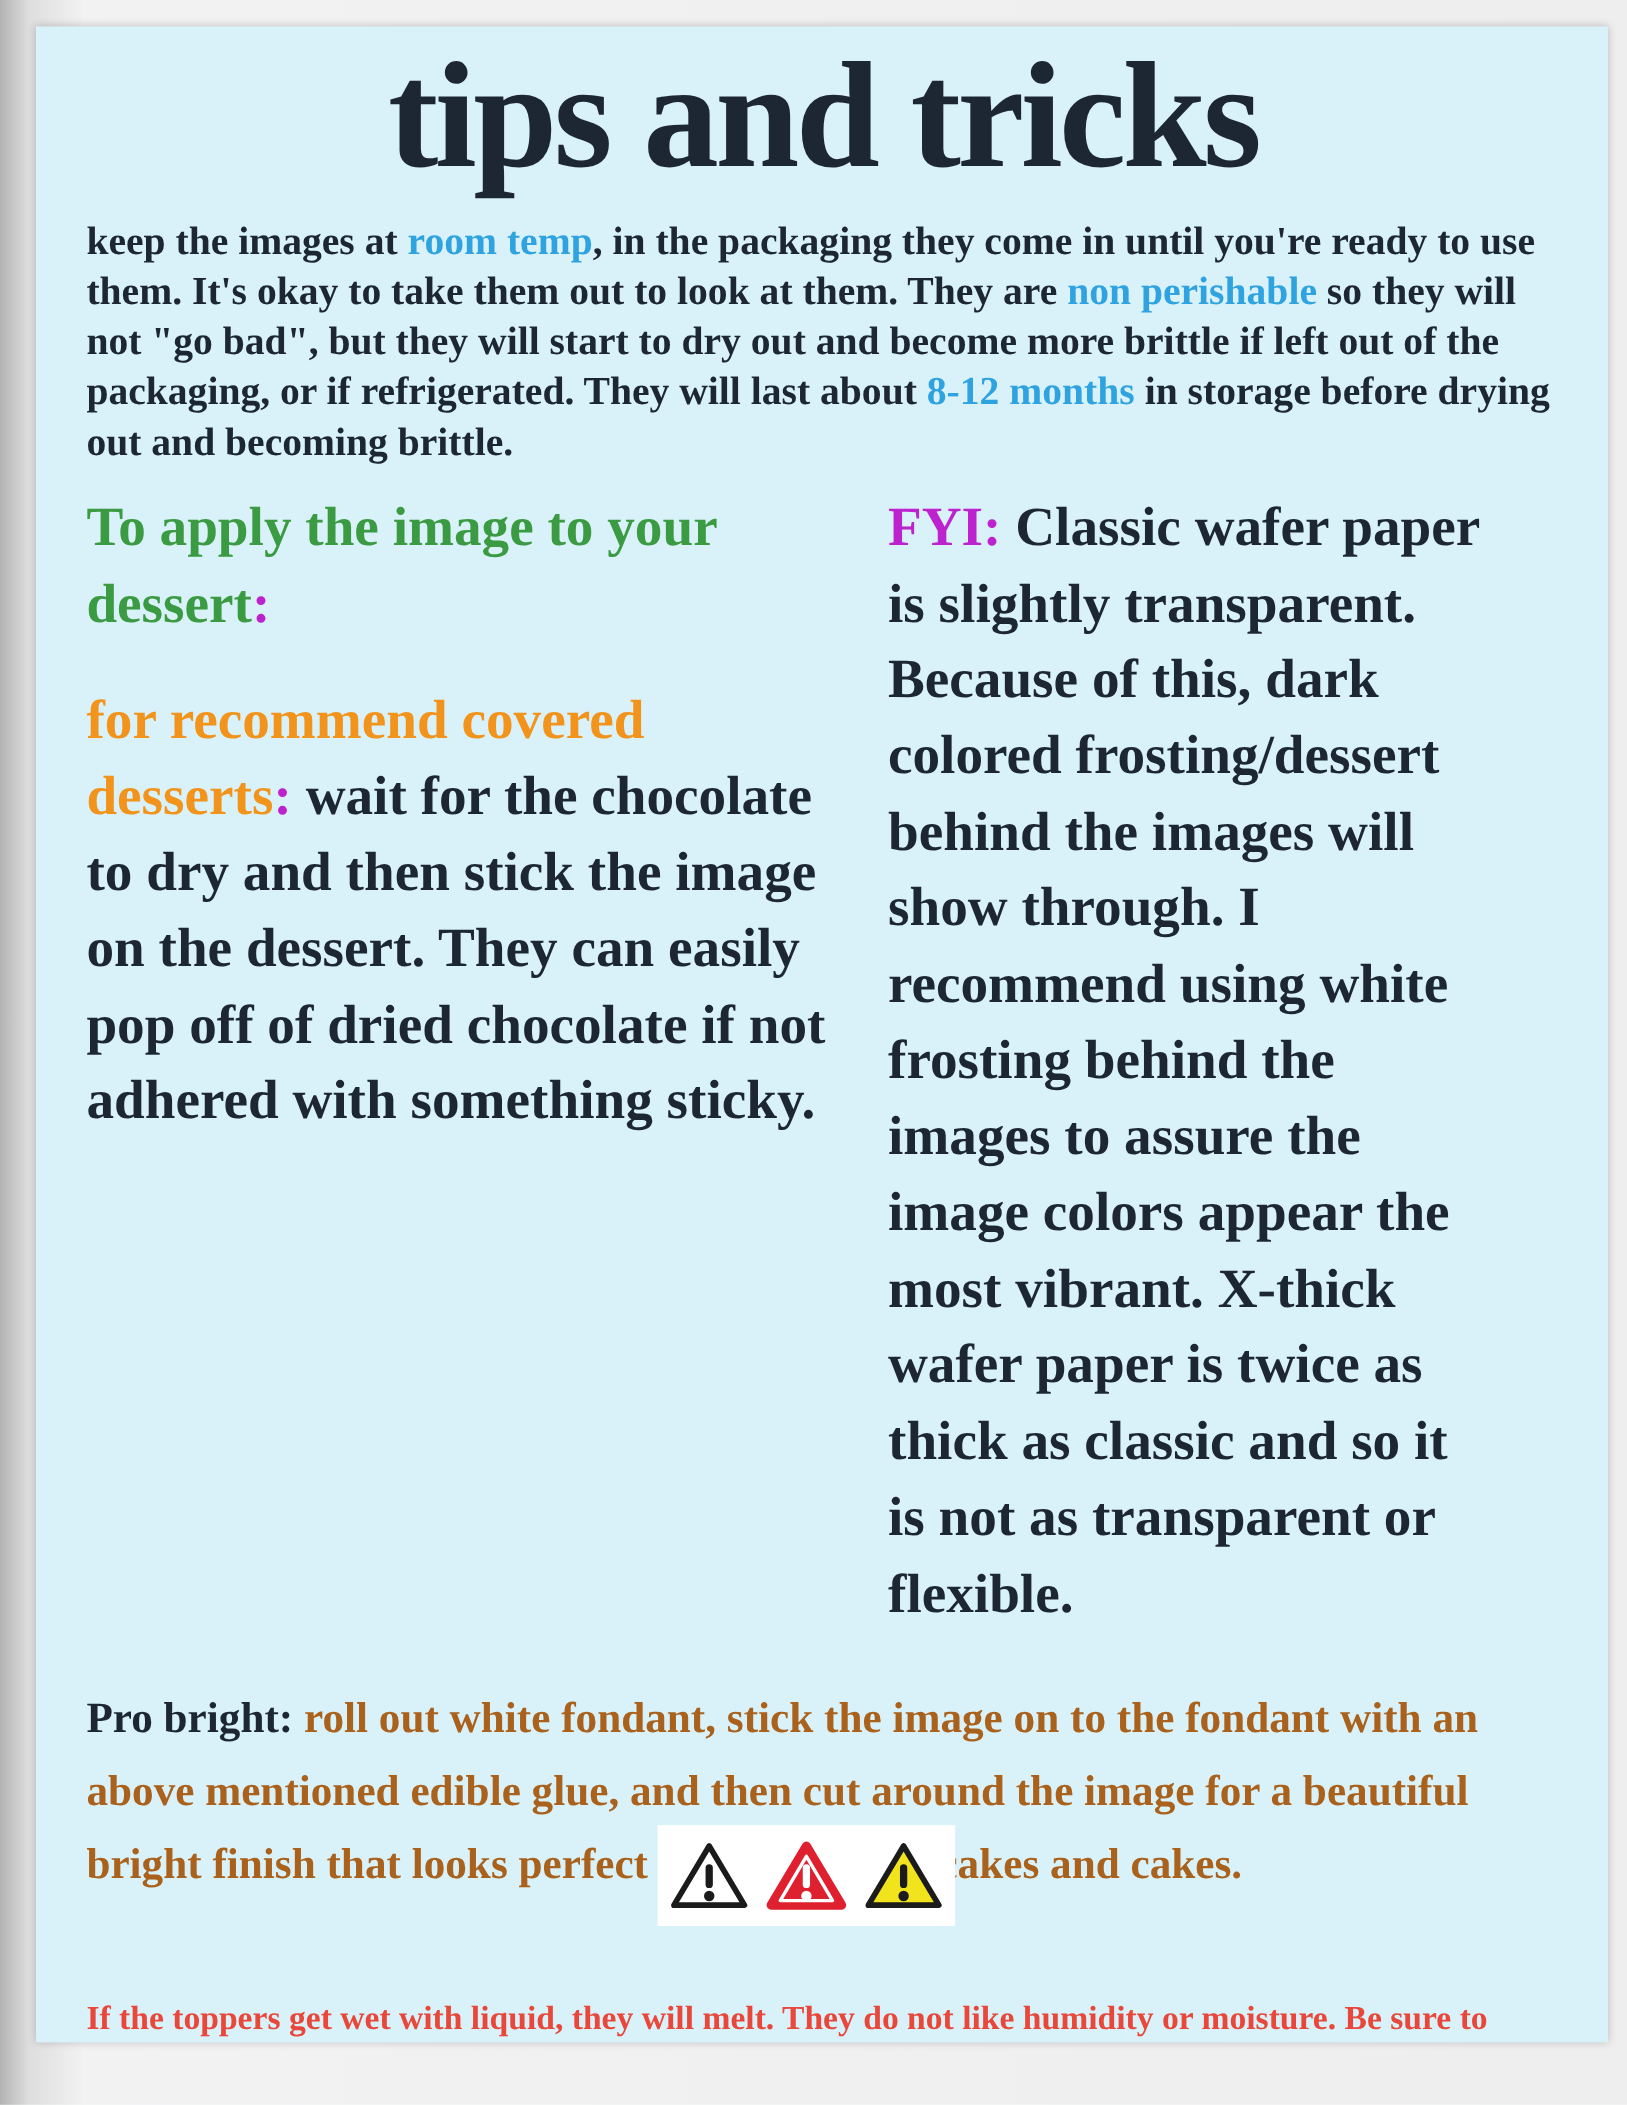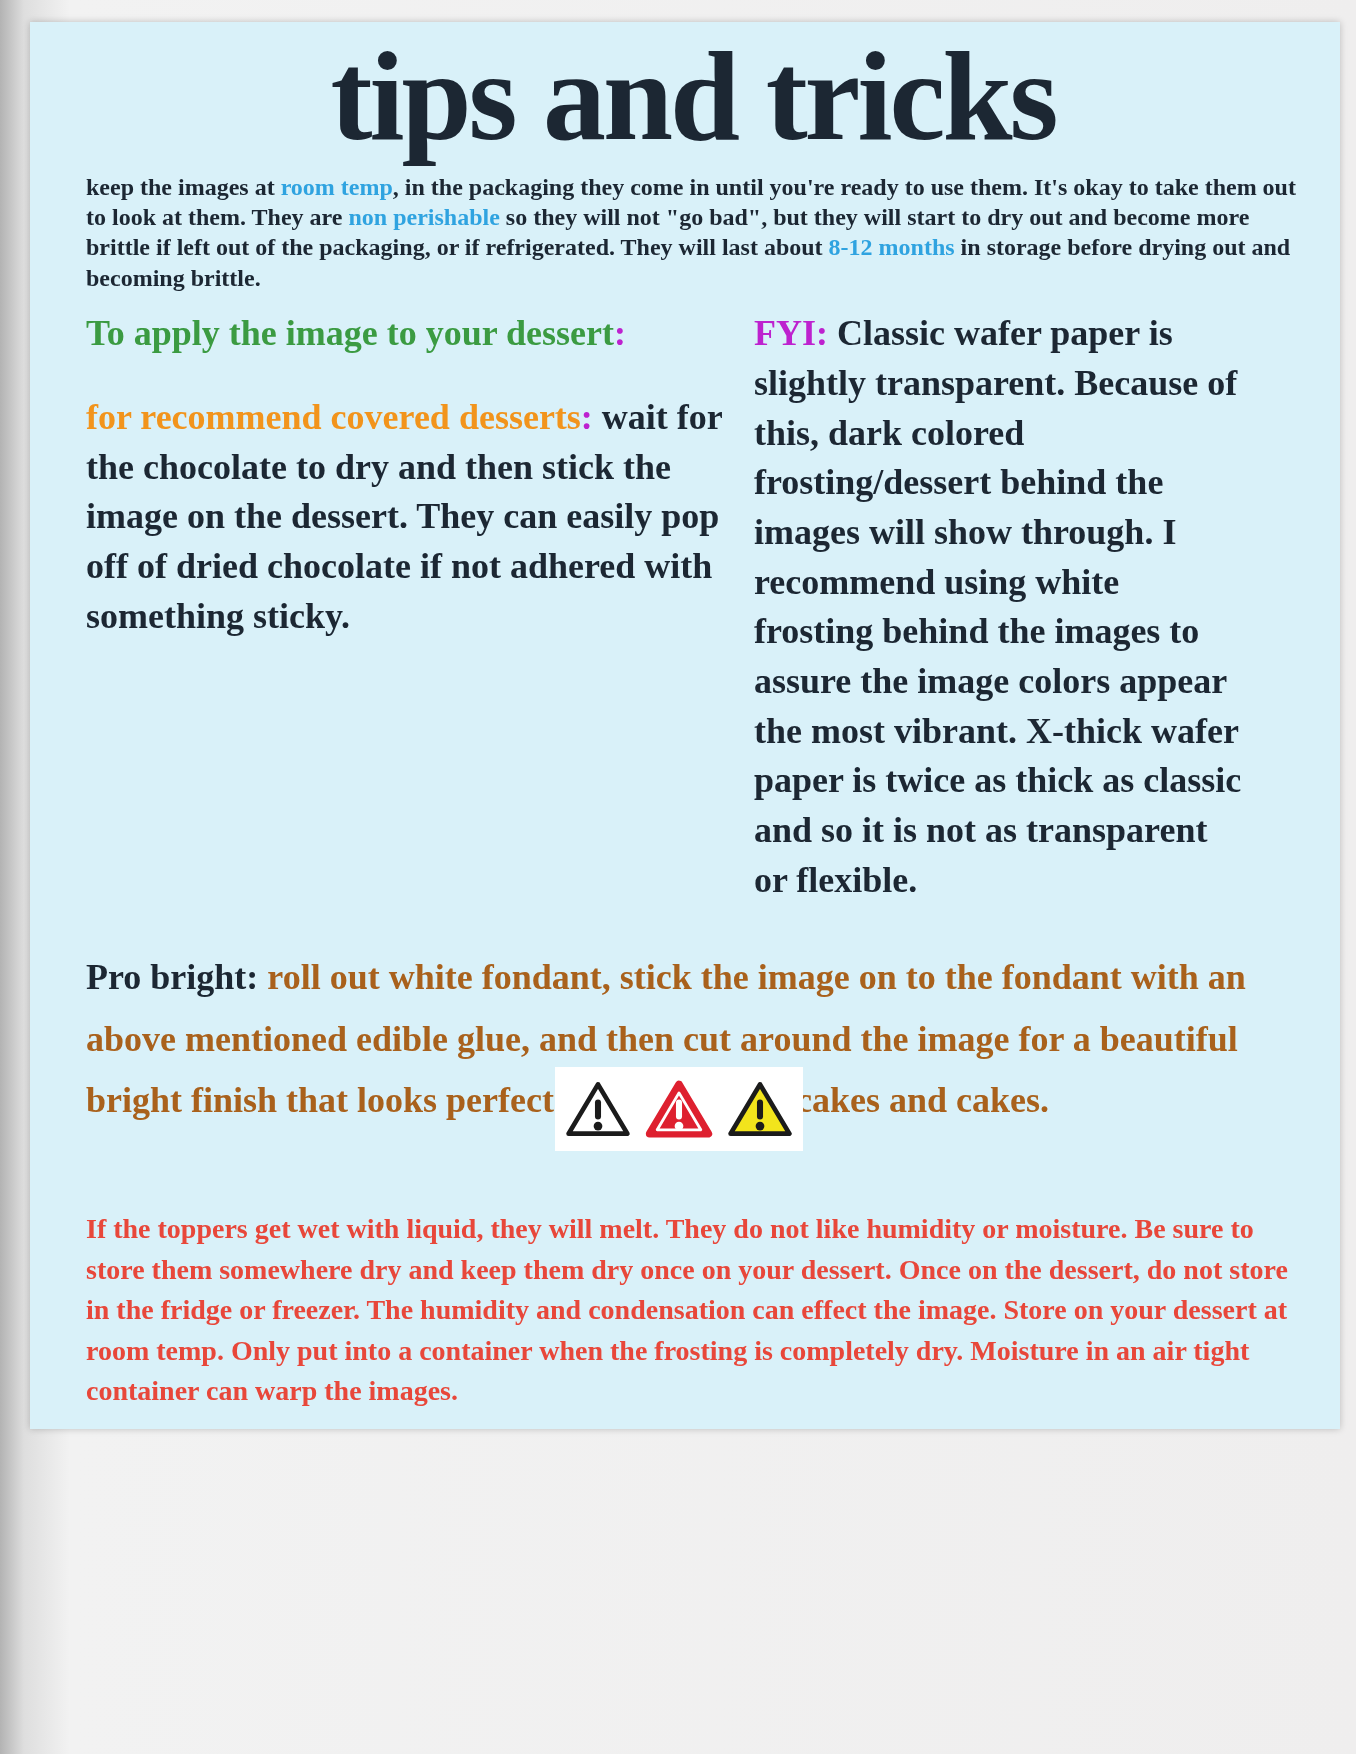--- a/index.html
+++ b/index.html
@@ -5,38 +5,38 @@
   html, body { margin: 0; padding: 0; }
   body {
     width: 1356px; height: 1754px;
     background: linear-gradient(90deg, #b3b3b3 0px, #dedede 24px, #f2f2f2 70px, #efeeee 100%);
     font-family: "Liberation Serif", "DejaVu Serif", serif;
     font-weight: bold;
     position: relative;
   }
   .sheet {
     position: absolute; left: 30px; top: 22px;
-    width: 1310px; height: 1407px;
+    width: 1310px; height: 1680px;
     background: #d9f1f9;
     box-sizing: border-box;
-    padding: 6px 40px 18px 56px;
+    padding: 6px 40px 18px 42px;
     overflow: hidden;
     box-shadow: 0 0 7px rgba(0,0,0,.22);
   }
   .title {
     margin: 2px 0 0; text-align: center;
     color: #1c2733; font-size: 126px; line-height: 1.06;
     letter-spacing: -3px; font-weight: bold;
   }
   .para { margin: 0; color: #1c2733; font-weight: bold; }
-  .intro { margin-top: 8px; font-size: 24px; line-height: 1.27; }
+  .intro { margin-top: 18px; font-size: 33px; line-height: 1.27; }
   .columns { display: flex; margin-top: 16px; }
   .col-left { flex: 0 0 668px; padding-right: 28px; box-sizing: border-box; }
   .col-right { flex: 1; padding-right: 56px; }
-  .col-left .para, .col-right .para { font-size: 36px; line-height: 1.38; }
+  .col-left .para, .col-right .para { font-size: 46px; line-height: 1.38; }
   .choc { margin-top: 34px; }
   .pro { margin-top: 42px; font-size: 36px; line-height: 1.7; }
   .warning-row {
     width: 248px; height: 84px; background: #ffffff;
     display: flex; align-items: center; justify-content: center; gap: 9px;
     margin: -64px auto 0; position: relative; left: -14px;
   }
   .caution { margin-top: 58px; font-size: 28px; line-height: 1.45; color: #e8473a; }
   .run-dark    { color: #1c2733; }
   .run-blue    { color: #2fa3e0; }

